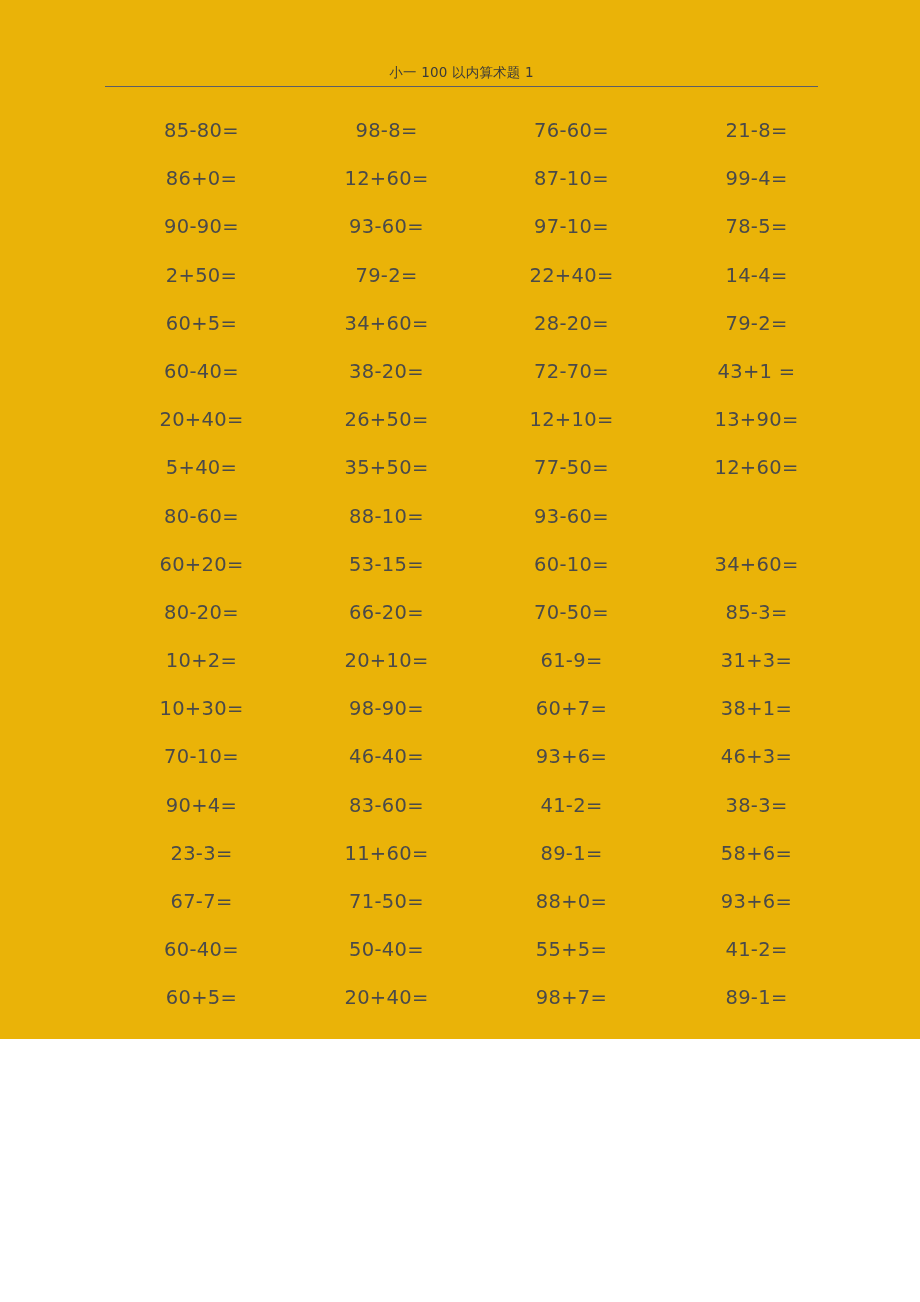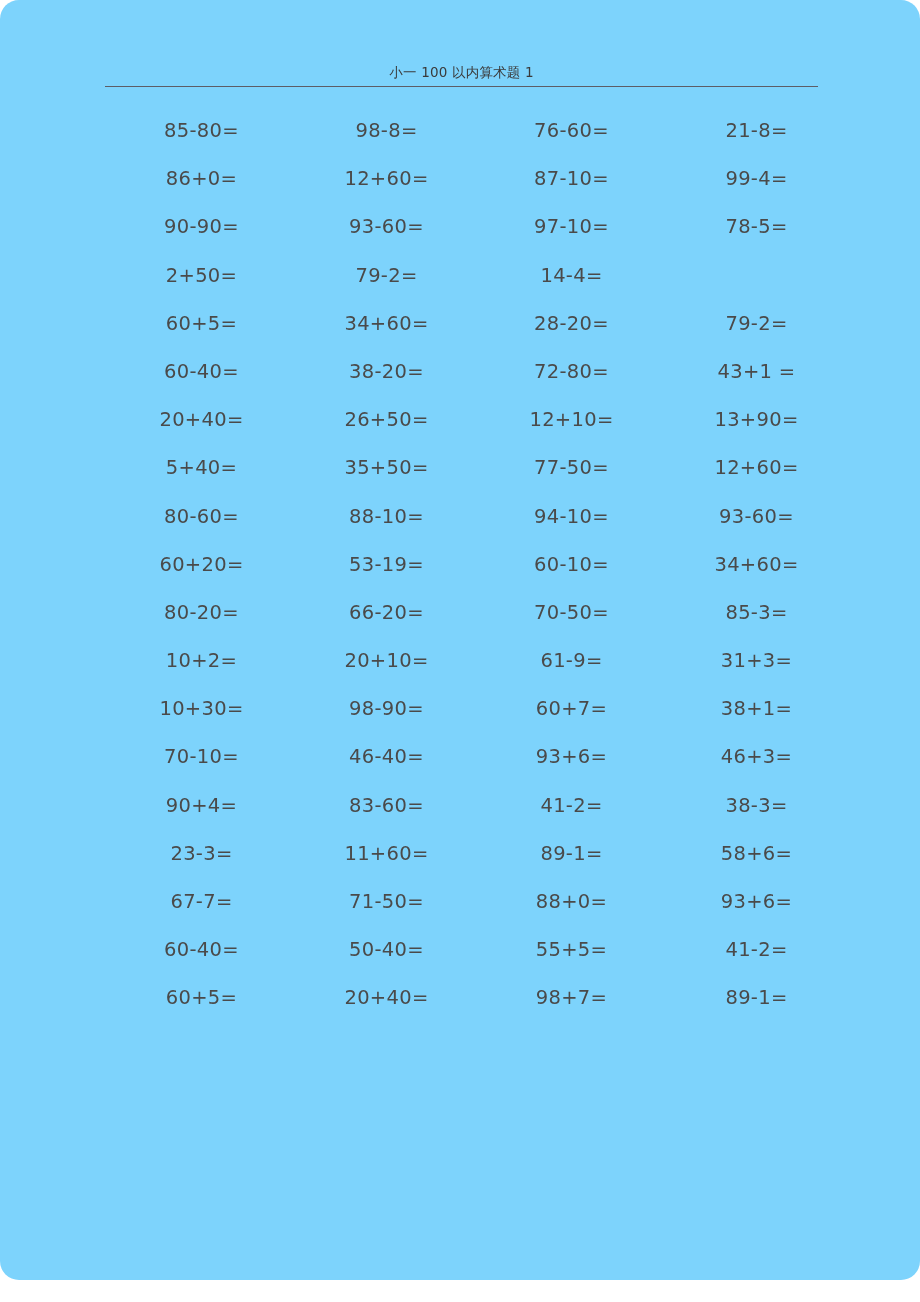--- a/index.html
+++ b/index.html
@@ -5,26 +5,25 @@
 <style>
   html, body {
     margin: 0;
     padding: 0;
     background: #ffffff;
   }
 
   .page {
     position: relative;
     width: 920px;
-    height: 1280px;
-    background: #7dd3fc;
+    height: 1039px;
+    background: #eab308;
     font-family: "DejaVu Sans", "Liberation Sans", sans-serif;
     overflow: hidden;
     box-sizing: border-box;
-    border-radius: 19px;
   }
 
   
   .header {
     position: absolute;
     left: 105px;
     top: 62px;
     width: 713px;
     height: 26px;
     text-align: center;
@@ -104,55 +103,55 @@
       </div>
       <div class="prow">
         <div class="cell"><span class="expr">90-90=</span></div>
         <div class="cell"><span class="expr">93-60=</span></div>
         <div class="cell"><span class="expr">97-10=</span></div>
         <div class="cell"><span class="expr">78-5=</span></div>
       </div>
       <div class="prow">
         <div class="cell"><span class="expr">2+50=</span></div>
         <div class="cell"><span class="expr">79-2=</span></div>
+        <div class="cell"><span class="expr">22+40=</span></div>
         <div class="cell"><span class="expr">14-4=</span></div>
       </div>
       <div class="prow">
         <div class="cell"><span class="expr">60+5=</span></div>
         <div class="cell"><span class="expr">34+60=</span></div>
         <div class="cell"><span class="expr">28-20=</span></div>
         <div class="cell"><span class="expr">79-2=</span></div>
       </div>
       <div class="prow">
         <div class="cell"><span class="expr">60-40=</span></div>
         <div class="cell"><span class="expr">38-20=</span></div>
-        <div class="cell"><span class="expr">72-80=</span></div>
+        <div class="cell"><span class="expr">72-70=</span></div>
         <div class="cell"><span class="expr">43+1 =</span></div>
       </div>
       <div class="prow">
         <div class="cell"><span class="expr">20+40=</span></div>
         <div class="cell"><span class="expr">26+50=</span></div>
         <div class="cell"><span class="expr">12+10=</span></div>
         <div class="cell"><span class="expr">13+90=</span></div>
       </div>
       <div class="prow">
         <div class="cell"><span class="expr">5+40=</span></div>
         <div class="cell"><span class="expr">35+50=</span></div>
         <div class="cell"><span class="expr">77-50=</span></div>
         <div class="cell"><span class="expr">12+60=</span></div>
       </div>
       <div class="prow">
         <div class="cell"><span class="expr">80-60=</span></div>
         <div class="cell"><span class="expr">88-10=</span></div>
-        <div class="cell"><span class="expr">94-10=</span></div>
         <div class="cell"><span class="expr">93-60=</span></div>
       </div>
       <div class="prow">
         <div class="cell"><span class="expr">60+20=</span></div>
-        <div class="cell"><span class="expr">53-19=</span></div>
+        <div class="cell"><span class="expr">53-15=</span></div>
         <div class="cell"><span class="expr">60-10=</span></div>
         <div class="cell"><span class="expr">34+60=</span></div>
       </div>
       <div class="prow">
         <div class="cell"><span class="expr">80-20=</span></div>
         <div class="cell"><span class="expr">66-20=</span></div>
         <div class="cell"><span class="expr">70-50=</span></div>
         <div class="cell"><span class="expr">85-3=</span></div>
       </div>
       <div class="prow">

